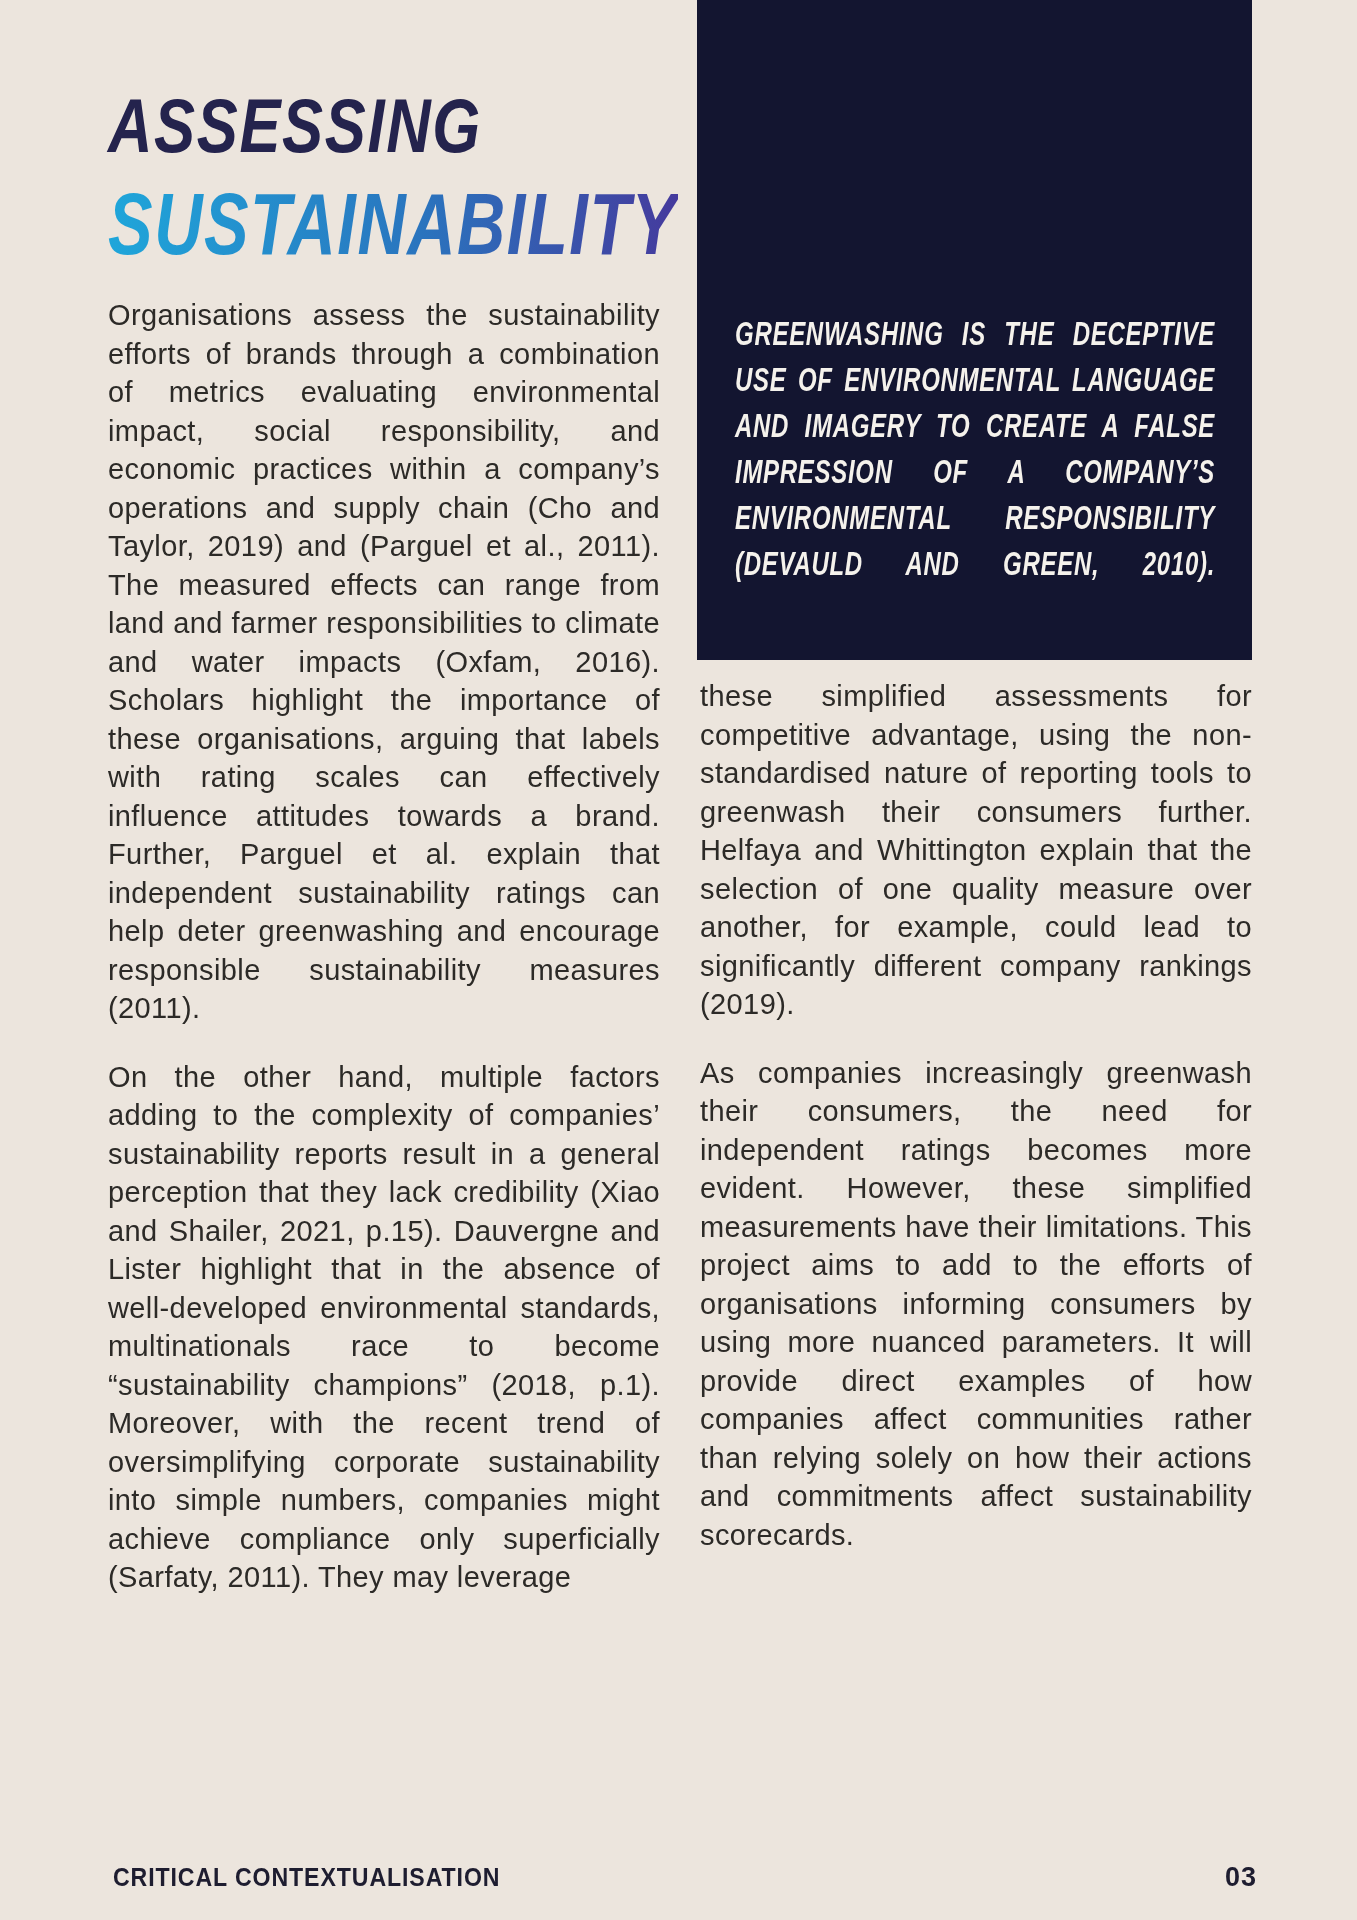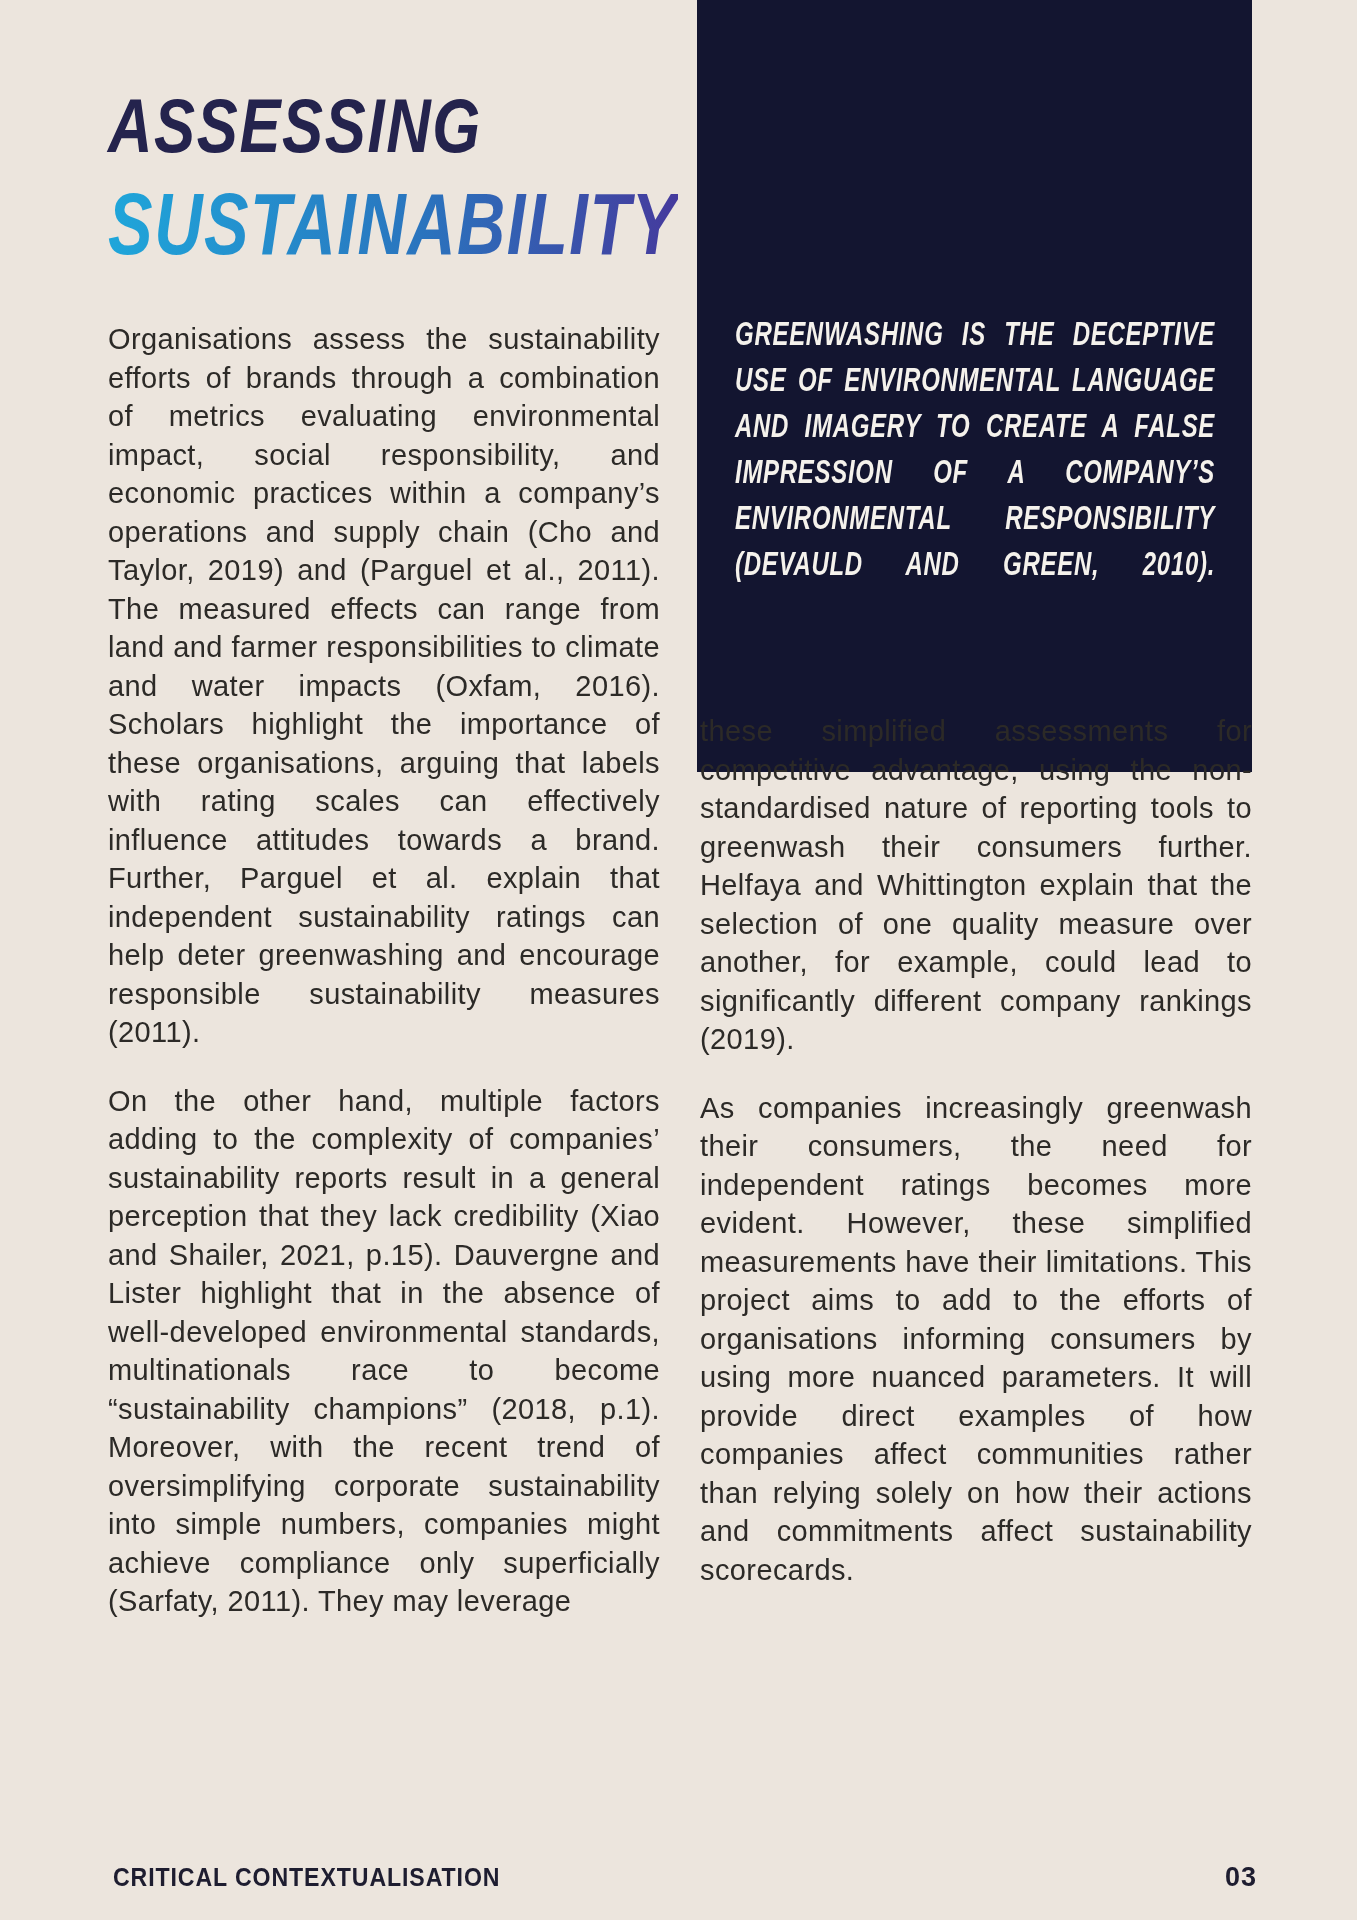--- a/index.html
+++ b/index.html
@@ -42,21 +42,21 @@
     background-clip: text;
     color: transparent;
   }
 
   
   .quote-box {
     position: absolute;
     left: 697px;
     top: 0;
     width: 555px;
-    height: 772px;
+    height: 660px;
     background: var(--quote-bg, #131530);
   }
   .quote-text {
     position: absolute;
     left: 38px;
     top: 310px;
     width: 680px;
     transform: scaleX(0.706);
     transform-origin: 0 0;
   }
@@ -70,22 +70,22 @@
     text-align: justify;
     text-align-last: justify;
     white-space: normal;
   }
 
   
   .col {
     position: absolute;
     width: 552px;
   }
-  .col-left  { left: 108px; top: 320px; }
-  .col-right { left: 700px; top: 712px; }
+  .col-left  { left: 108px; top: 296px; }
+  .col-right { left: 700px; top: 677px; }
   .col p {
     margin: 0 0 30px 0;
     font-size: 29px;
     line-height: 38.5px;
     letter-spacing: 0.4px;
     color: var(--body-fg, #2c2a27);
     text-align: justify;
   }
 
   

